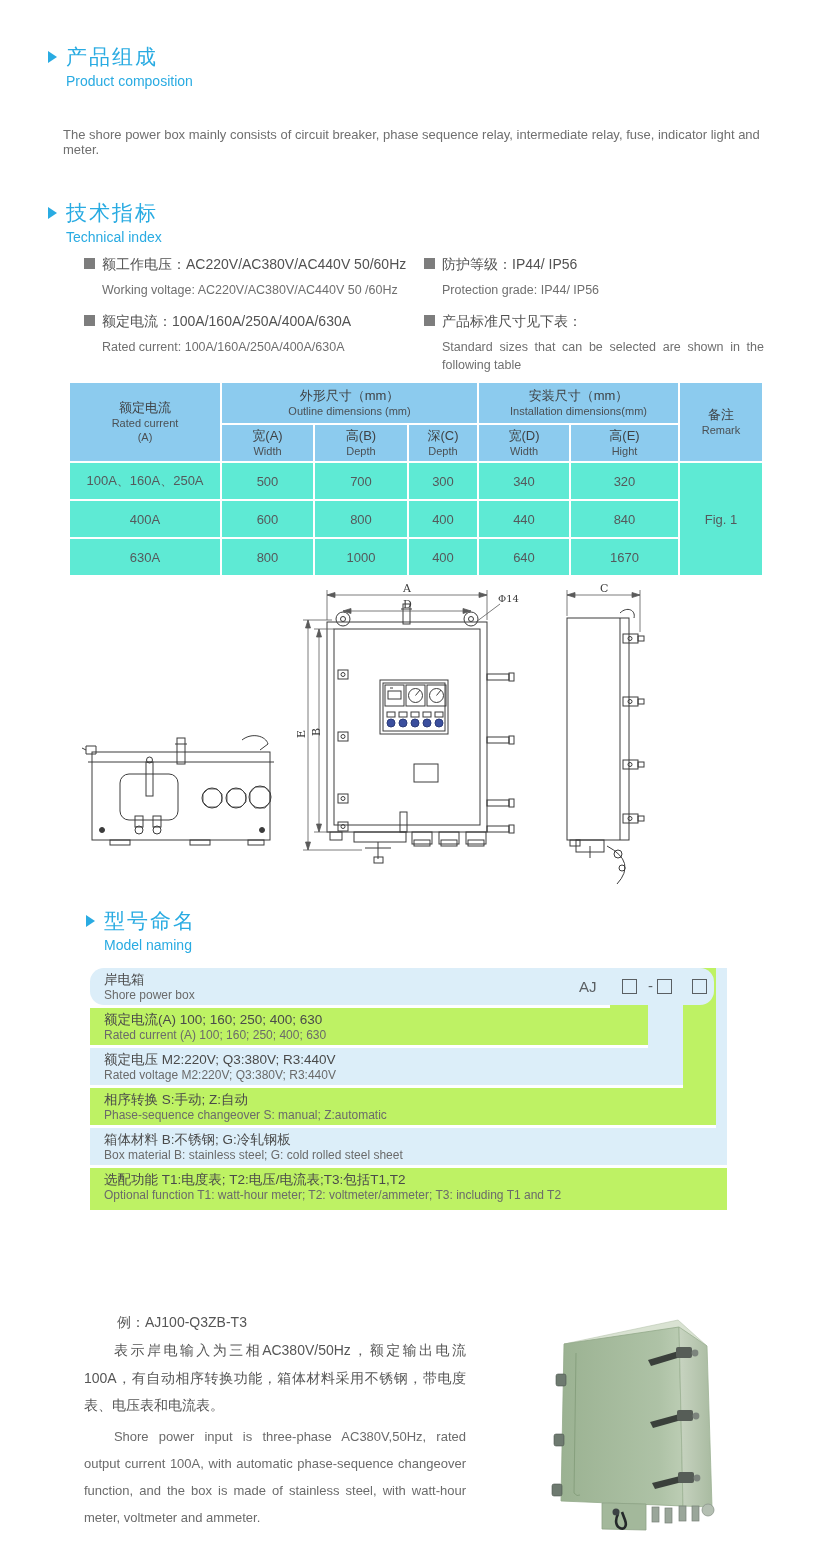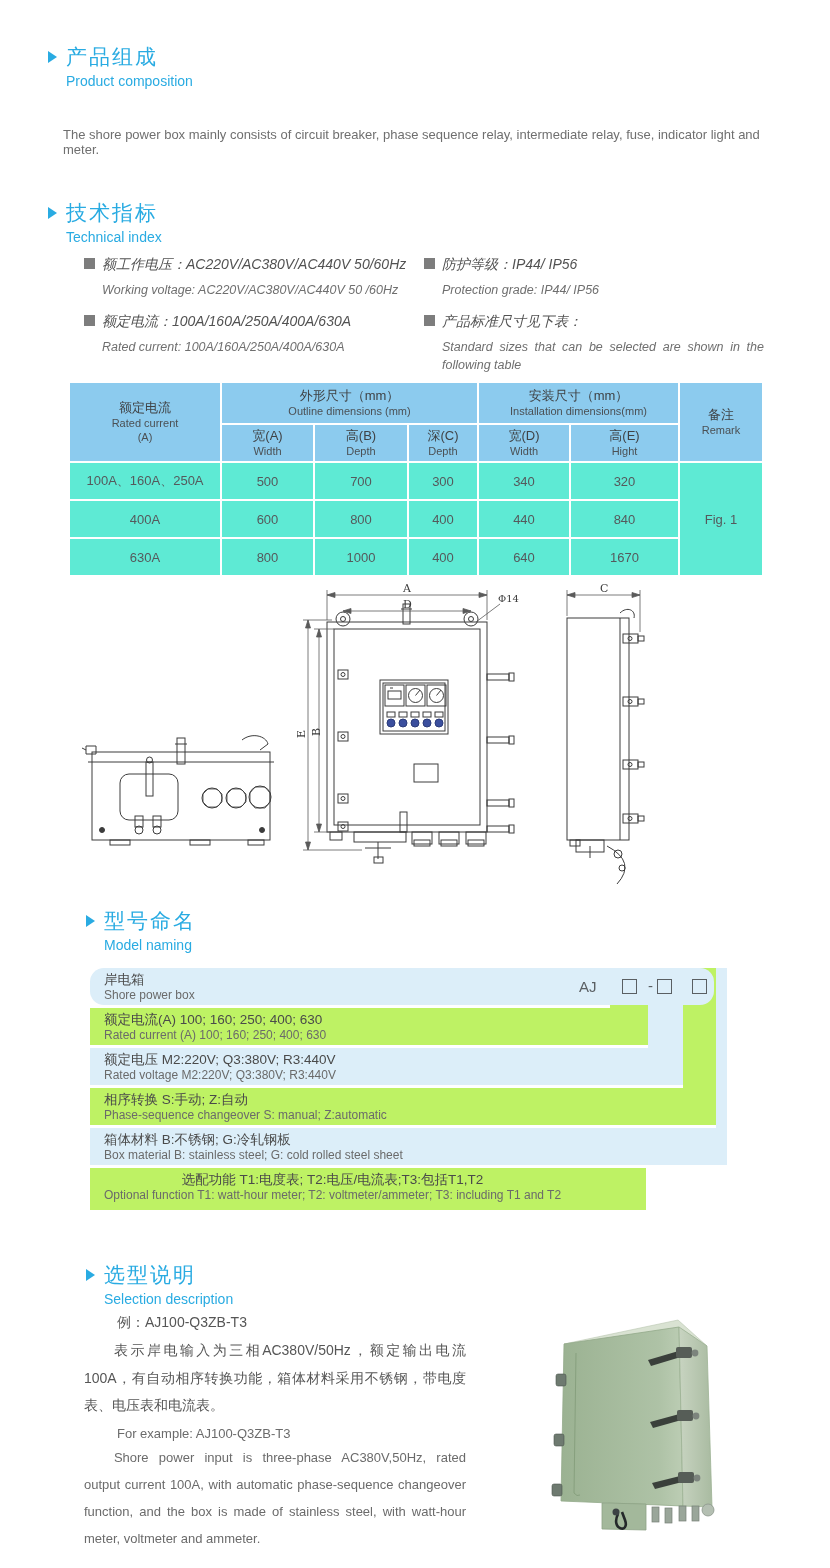--- a/index.html
+++ b/index.html
@@ -11,21 +11,21 @@
   .sec-header{display:flex;align-items:flex-start;}
   .tri{width:0;height:0;border-left:9px solid #29abe2;border-top:6px solid transparent;
        border-bottom:6px solid transparent;margin-top:7px;margin-right:9px;}
   .sec-title-zh{font-size:21px;color:#29abe2;letter-spacing:2px;line-height:25px;}
   .sec-title-en{font-size:14px;color:#29abe2;margin-top:4px;}
 
   .body-zh{font-size:14px;color:#5a5a5a;letter-spacing:0.5px;}
   .body-en{font-size:13px;color:#6f6f6f;}
 
   
-  .spec-col{position:absolute;width:340px;font-style:italic;}
+  .spec-col{position:absolute;width:340px;}
   .spec-item{margin-bottom:13px;}
   .spec-zh{font-size:14px;color:#525252;display:flex;align-items:flex-start;line-height:19px;}
   .sq{flex:0 0 auto;width:11px;height:11px;background:#7d7d7d;margin:3px 7px 0 0;}
   .spec-en{font-size:12.5px;color:#6f6f6f;padding-left:18px;margin-top:7px;line-height:18px;}
   .justify{text-align:justify;}
 
   
   table.size{border-collapse:collapse;table-layout:fixed;width:694px;}
   table.size td,table.size th{border:2px solid #ffffff;text-align:center;vertical-align:middle;
       font-weight:normal;padding:0;}
@@ -397,46 +397,38 @@
         <div class="m-zh">相序转换  S:手动; Z:自动</div>
         <div class="m-en">Phase-sequence changeover  S: manual;  Z:automatic</div>
       </div>
     </div>
     <div class="mband blue" style="top:160px;width:637px;height:37px;">
       <div class="mrow-text">
         <div class="m-zh">箱体材料    B:不锈钢;  G:冷轧钢板</div>
         <div class="m-en">Box material    B: stainless steel; G: cold rolled steel sheet</div>
       </div>
     </div>
-    <div class="mband gray" style="top:200px;width:556px;height:42px;text-align:center;">
+    <div class="mband gray" style="top:200px;width:637px;height:42px;">
       <div class="mrow-text">
         <div class="m-zh">选配功能      T1:电度表;  T2:电压/电流表;T3:包括T1,T2</div>
         <div class="m-en">Optional function  T1: watt-hour meter; T2: voltmeter/ammeter; T3: including T1 and T2</div>
       </div>
     </div>
 
     <span class="code-prefix" style="left:489px;top:10px;">AJ</span>
     <span class="code-box" style="left:532px;top:11px;"></span>
     <span class="code-dash" style="left:558px;top:9px;">-</span>
     <span class="code-box" style="left:567px;top:11px;"></span>
     <span class="code-box" style="left:602px;top:11px;"></span>
   </div>
 
-  <div class="abs sec-header" style="left:86px;top:1262px;">
-    <span class="tri"></span>
-    <span>
-      <div class="sec-title-zh">选型说明</div>
-      <div class="sec-title-en">Selection description</div>
-    </span>
-  </div>
 
   <div class="abs" style="left:84px;top:1314px;width:382px;">
     <div class="sel-line indent1">例：AJ100-Q3ZB-T3</div>
     <p class="sel-para-zh" style="margin-top:5px;">表示岸电输入为三相AC380V/50Hz，额定输出电流100A，有自动相序转换功能，箱体材料采用不锈钢，带电度表、电压表和电流表。</p>
-    <div class="sel-line indent1" style="margin-top:6px;font-size:13px;color:#6b6b6b;">For example: AJ100-Q3ZB-T3</div>
     <p class="sel-para-en" style="margin-top:3px;">Shore power input is three-phase AC380V,50Hz, rated output current 100A, with automatic phase-sequence changeover function, and the box is made of stainless steel, with watt-hour meter, voltmeter and ammeter.</p>
   </div>
 
   <svg class="abs" style="left:548px;top:1300px;" width="252" height="268" viewBox="0 0 252 268">
     <defs>
       <linearGradient id="gfront" x1="0" y1="0" x2="1" y2="0">
         <stop offset="0" stop-color="#9bb292"></stop>
         <stop offset="0.8" stop-color="#aec2a6"></stop>
         <stop offset="1" stop-color="#bccdb4"></stop>
       </linearGradient>

